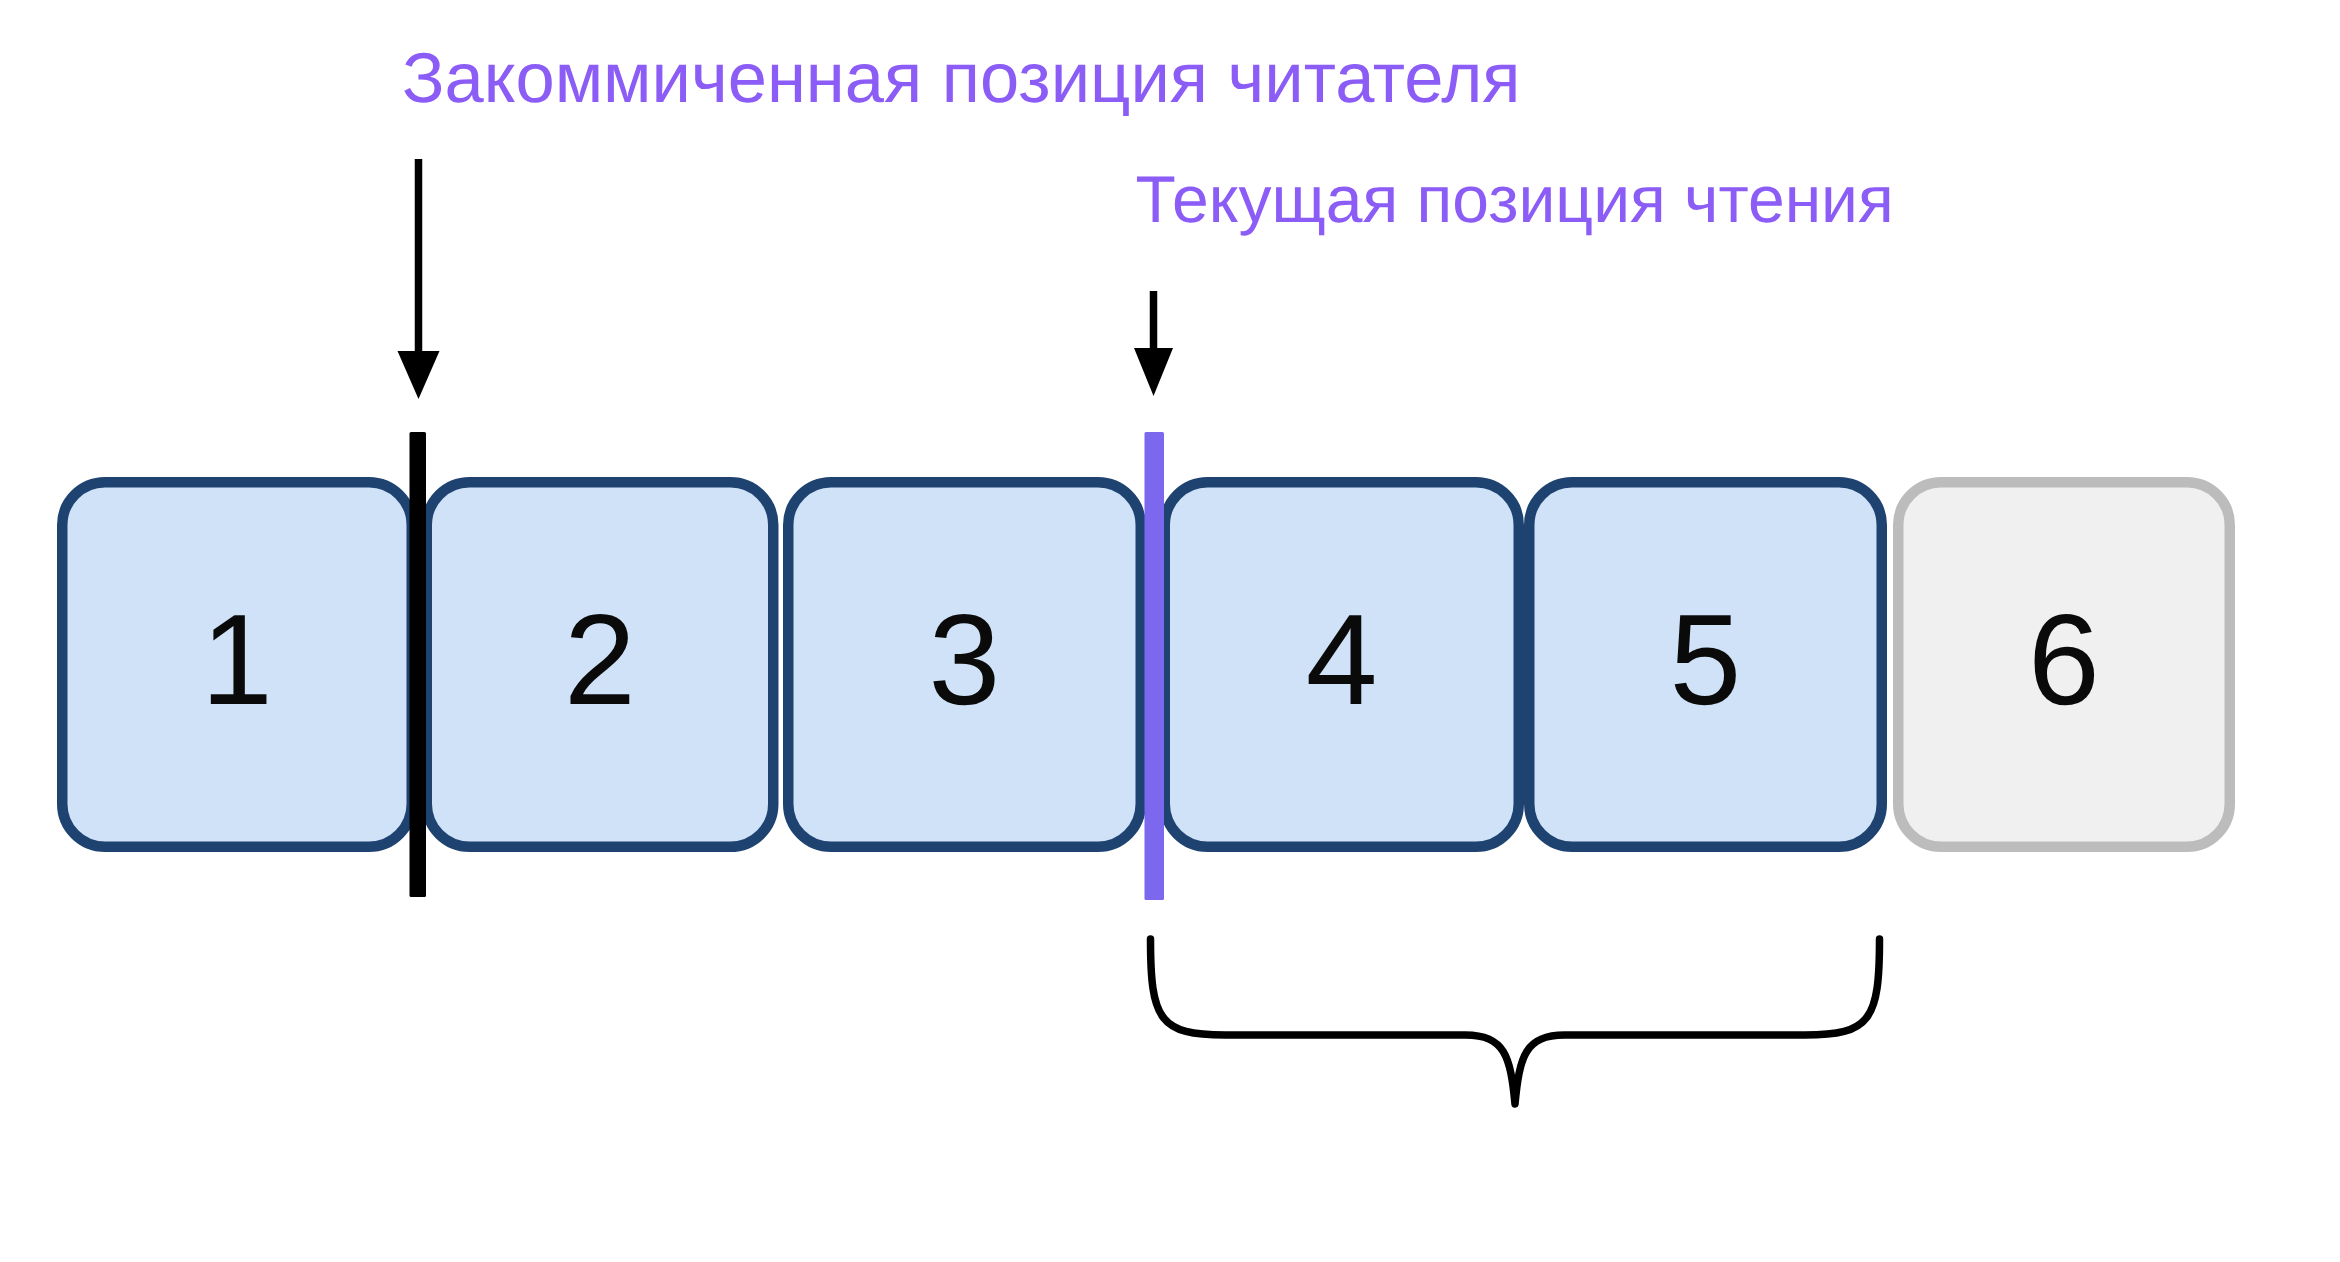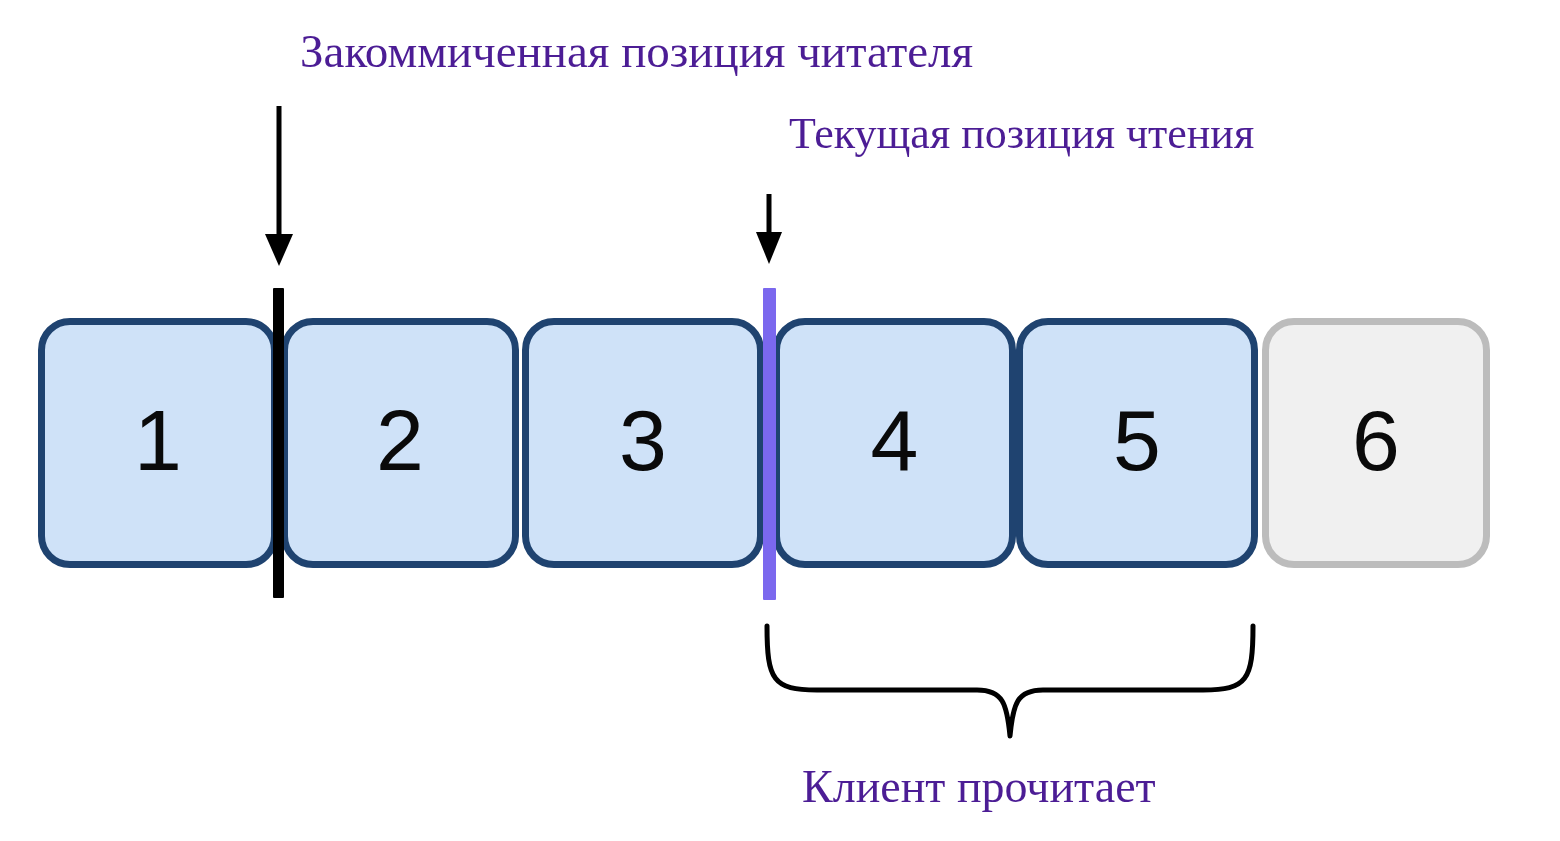--- a/index.html
+++ b/index.html
@@ -14,26 +14,25 @@
     position: relative;
     width: 1560px;
     height: 841px;
     background: #ffffff;
     overflow: hidden;
   }
 
   
   .label {
     position: absolute;
-    color: #4c1d95;
-    font-family: Liberation Serif, serif;
+    color: #8b5cf6;
+    font-family: Liberation Sans, sans-serif;
     font-weight: 400;
     white-space: nowrap;
     line-height: 1;
-    margin-left: 32px;
   }
   #label-committed {
     left: 268px;
     top: 28px;
     font-size: 47px;
   }
   #label-current {
     left: 757px;
     top: 112px;
     font-size: 44px;
@@ -165,15 +164,14 @@
   <svg id="brace-read-range" width="510" height="130" viewBox="0 0 510 130">
     <path d="M 12 8
              C 12 62, 18 72, 62 72
              L 222 72
              C 248 72, 252 86, 255 118
              C 258 86, 262 72, 288 72
              L 448 72
              C 492 72, 498 62, 498 8" fill="none" stroke="#000000" stroke-width="5" stroke-linecap="round" stroke-linejoin="round"></path>
   </svg>
 
-  <div class="label" id="label-will-read">Клиент прочитает</div>
 
 </div>
 
 </body></html>

